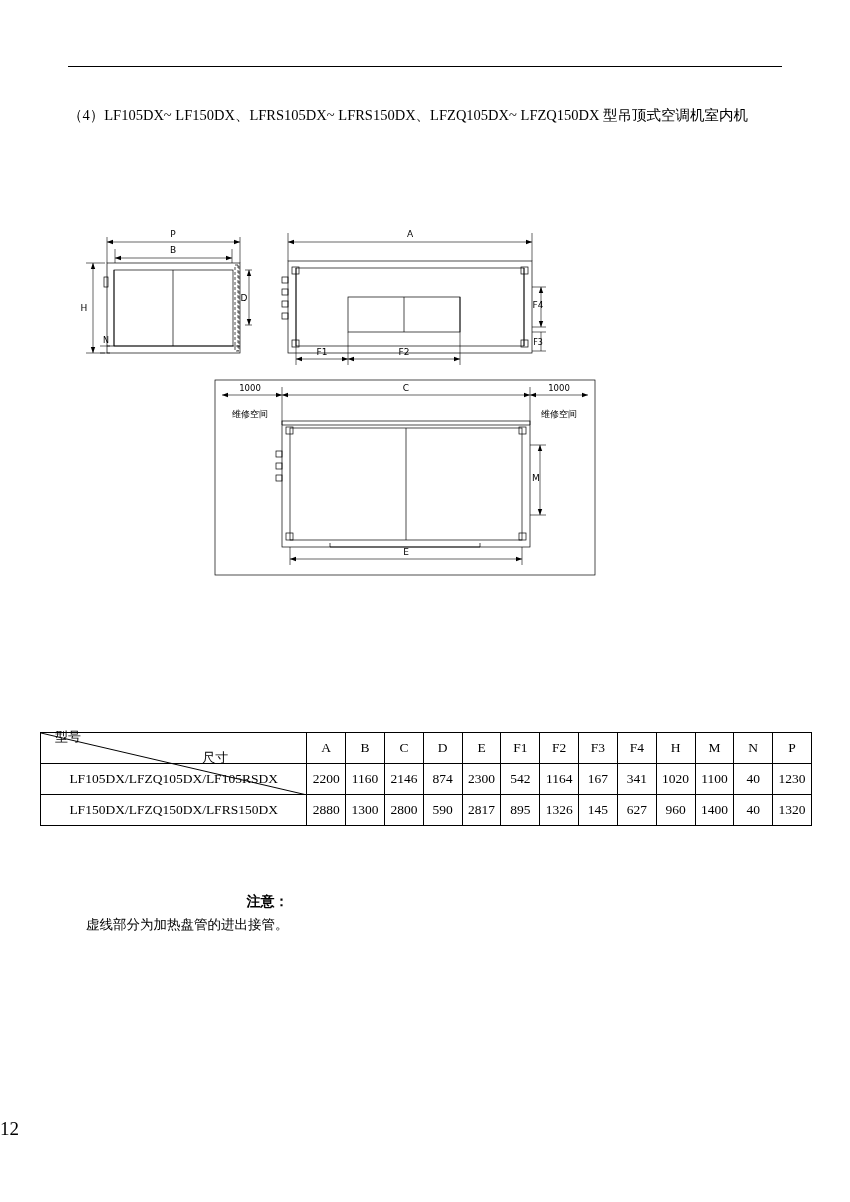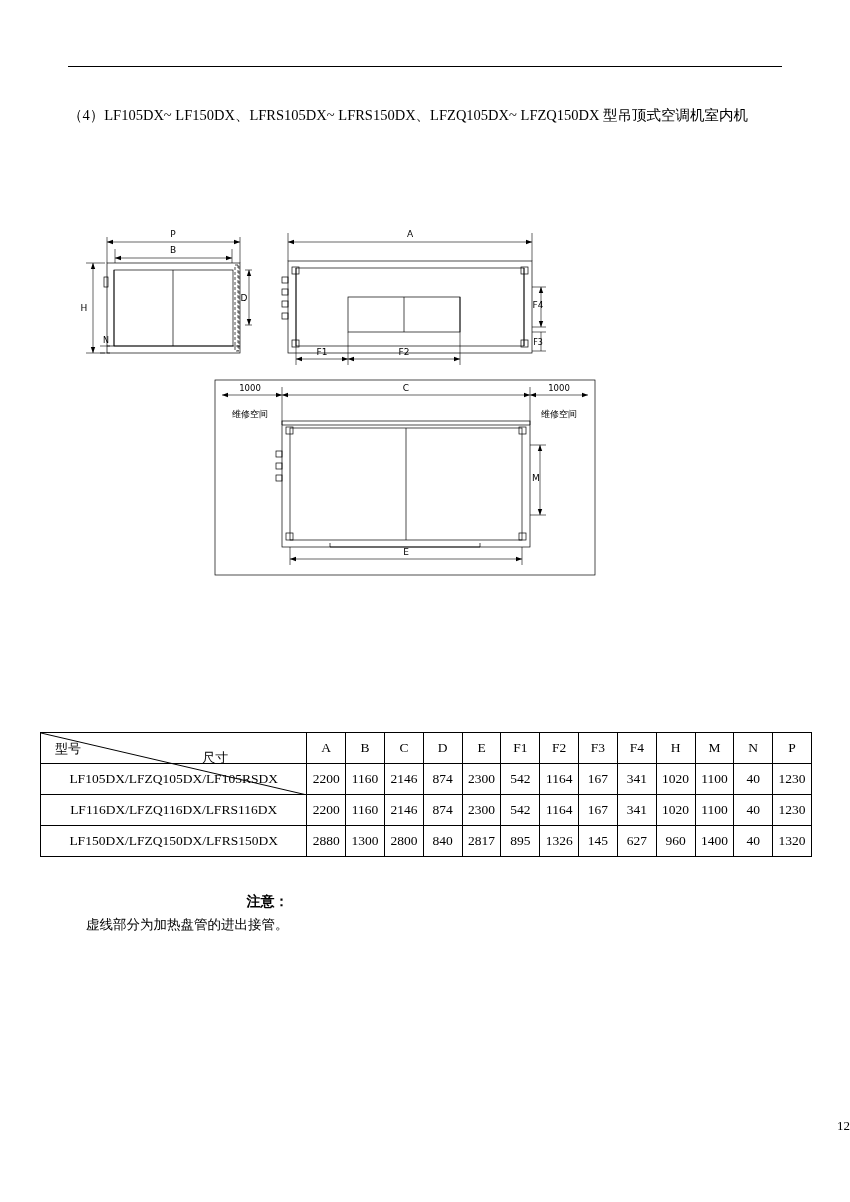--- a/index.html
+++ b/index.html
@@ -84,21 +84,21 @@
   }
   td.corner .lbl-dim {
     position: absolute;
     top: 16px;
     right: 78px;
     font-size: 13px;
     font-family: "DejaVu Sans", sans-serif;
   }
   td.corner .lbl-model {
     position: absolute;
-    bottom: 5px;
+    bottom: 17px;
     left: 14px;
     font-size: 13px;
     font-family: "DejaVu Sans", sans-serif;
   }
   th.hdr {
     font-size: 17px;
     font-family: "Liberation Serif", serif;
     height: 62px;
   }
   td.model-cell {
@@ -128,22 +128,22 @@
     font-size: 13.5px;
     margin-left: 14px;
   }
 
   
   .page-number {
     position: absolute;
     top: 1118px;
     left: 0;
     width: 850px;
-    text-align: right;
-    font-size: 13px;
+    text-align: left;
+    font-size: 19px;
     font-family: "Liberation Serif", serif;
   }
 
   
   text { font-family: "DejaVu Sans", sans-serif; }
 </style>
 </head>
 <body>
 
 <div class="page-header">
@@ -391,41 +391,25 @@
         <td>542</td>
         <td>1164</td>
         <td>167</td>
         <td>341</td>
         <td>1020</td>
         <td>1100</td>
         <td>40</td>
         <td>1230</td>
       </tr>
       <tr>
-        <td class="model-cell">LF116DX/LFZQ116DX/LFRS116DX</td>
-        <td>2200</td>
-        <td>1160</td>
-        <td>2146</td>
-        <td>874</td>
-        <td>2300</td>
-        <td>542</td>
-        <td>1164</td>
-        <td>167</td>
-        <td>341</td>
-        <td>1020</td>
-        <td>1100</td>
-        <td>40</td>
-        <td>1230</td>
-      </tr>
-      <tr>
         <td class="model-cell">LF150DX/LFZQ150DX/LFRS150DX</td>
         <td>2880</td>
         <td>1300</td>
         <td>2800</td>
-        <td>840</td>
+        <td>590</td>
         <td>2817</td>
         <td>895</td>
         <td>1326</td>
         <td>145</td>
         <td>627</td>
         <td>960</td>
         <td>1400</td>
         <td>40</td>
         <td>1320</td>
       </tr>

